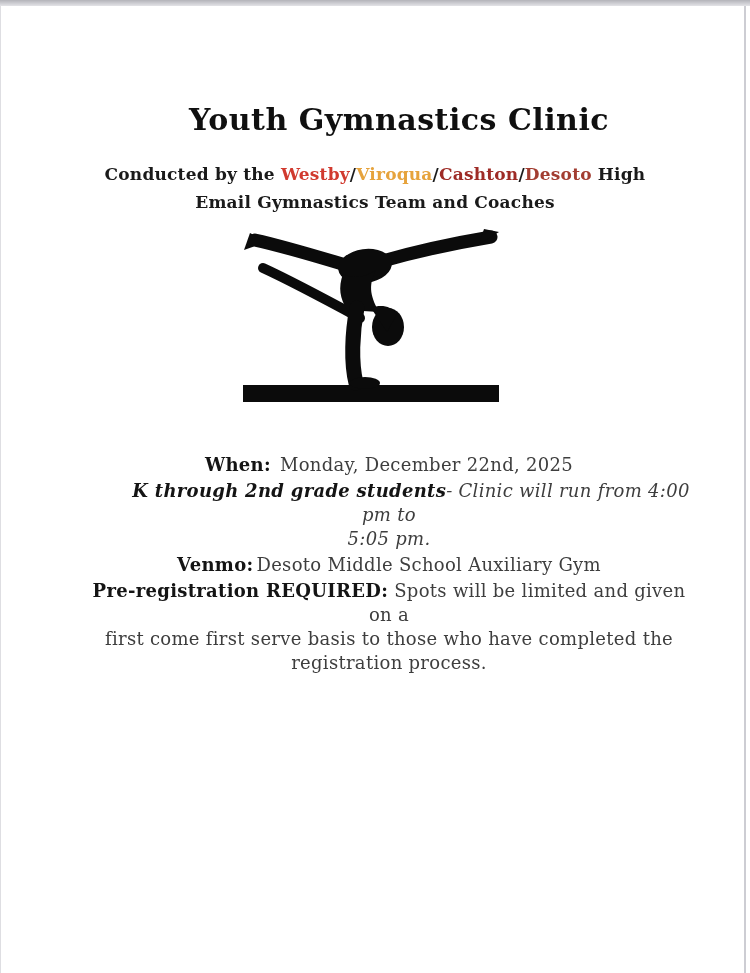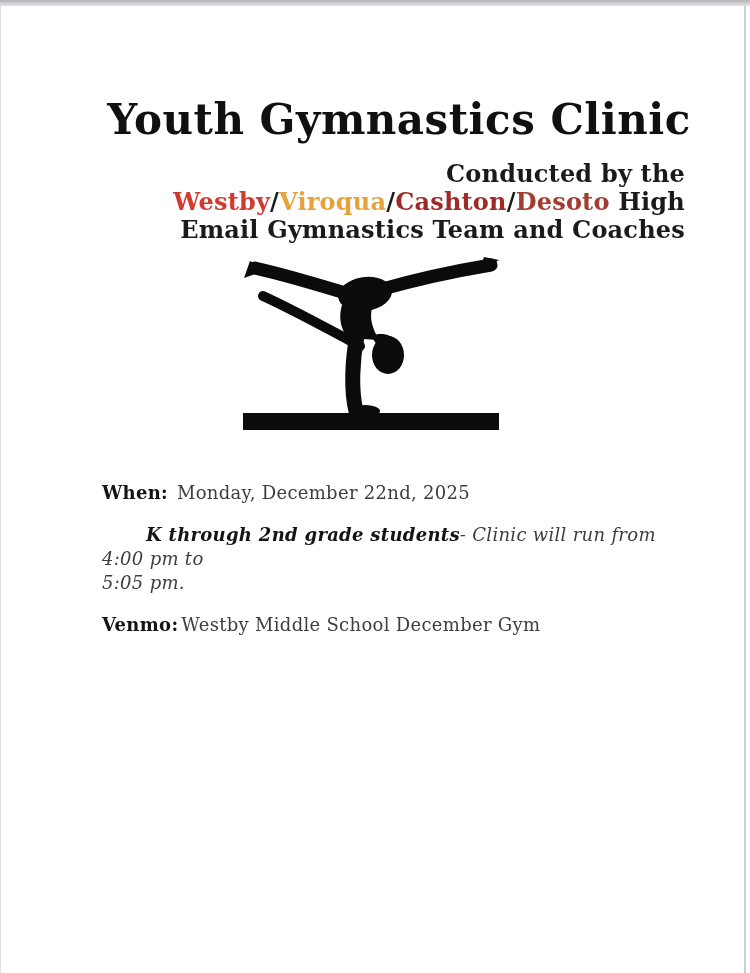--- a/index.html
+++ b/index.html
@@ -20,53 +20,53 @@
     background: #cdcdd3;
   }
   .edge-left {
     position: absolute; top: 6px; bottom: 0; left: 0; width: 1px;
     background: #dedee2;
   }
 
   .title {
     margin: 96px 0 0 0;
     text-align: center;
-    font-size: 42px;
+    font-size: 30px;
     font-weight: bold;
     letter-spacing: 0.5px;
     color: #101010;
     line-height: 48px;
     padding-left: 48px;
   }
   .subtitle {
     margin: 16px auto 0 auto;
     width: 620px;
-    text-align: right;
-    font-size: 24px;
+    text-align: center;
+    font-size: 17px;
     font-weight: bold;
     color: #1a1a1a;
     line-height: 28px;
     letter-spacing: 0.2px;
   }
   .figure {
     margin: 12px auto 0 auto;
     width: 260px; height: 175px;
     position: relative; left: -4px;
   }
   .figure svg { display: block; }
 
   .content {
     margin: 50px 0 0 0;
     padding-left: 84px;
     width: 610px;
     font-size: 18px;
     color: #3e3e3e;
     letter-spacing: 0.3px;
   }
-  .content p { margin: 18px; line-height: 24px; }
+  .content p { margin: 2px; line-height: 24px; text-align: center; }
   .b { font-weight: bold; color: #141414; }
   .val { margin-left: 9px; }
   .val-s { margin-left: 3px; }
   .line-when { margin-top: 0; }
   .line-time { margin-top: 10px; }
   .para-g1 { margin-top: 9px;  text-indent: 44px; font-style: italic; }
   .para-g2 { margin-top: 42px; text-indent: 44px; }
   .line-where { margin-top: 45px; }
   .para-prereg { margin-top: 10px; line-height: 25px; }
   .para-option { margin-top: 9px; text-indent: 44px; line-height: 25px; }
@@ -113,16 +113,17 @@
   </svg>
 </div>
 
 <div class="content">
   <p class="line-when"><span class="b">When:</span><span class="val">Monday, December 22nd, 2025</span></p>
 
 
   <p class="para-g1"><span class="b">K through 2nd grade students</span><span>- Clinic will run from 4:00 pm to</span><br><span class="cont">5:05 pm.</span></p>
 
 
-  <p class="line-where"><span class="b">Venmo:</span><span class="val-s">Westby Middle School December Gym</span></p>
+  <p class="line-where"><span class="b">Venmo:</span><span class="val-s">Desoto Middle School Auxiliary Gym</span></p>
 
+  <p class="para-prereg"><span class="b">Pre-registration REQUIRED:</span><span> Spots will be limited and given on a</span><br><span>first come first serve basis to those who have completed the</span><br><span>registration process.</span></p>
 
 </div>
 
 </body></html>

